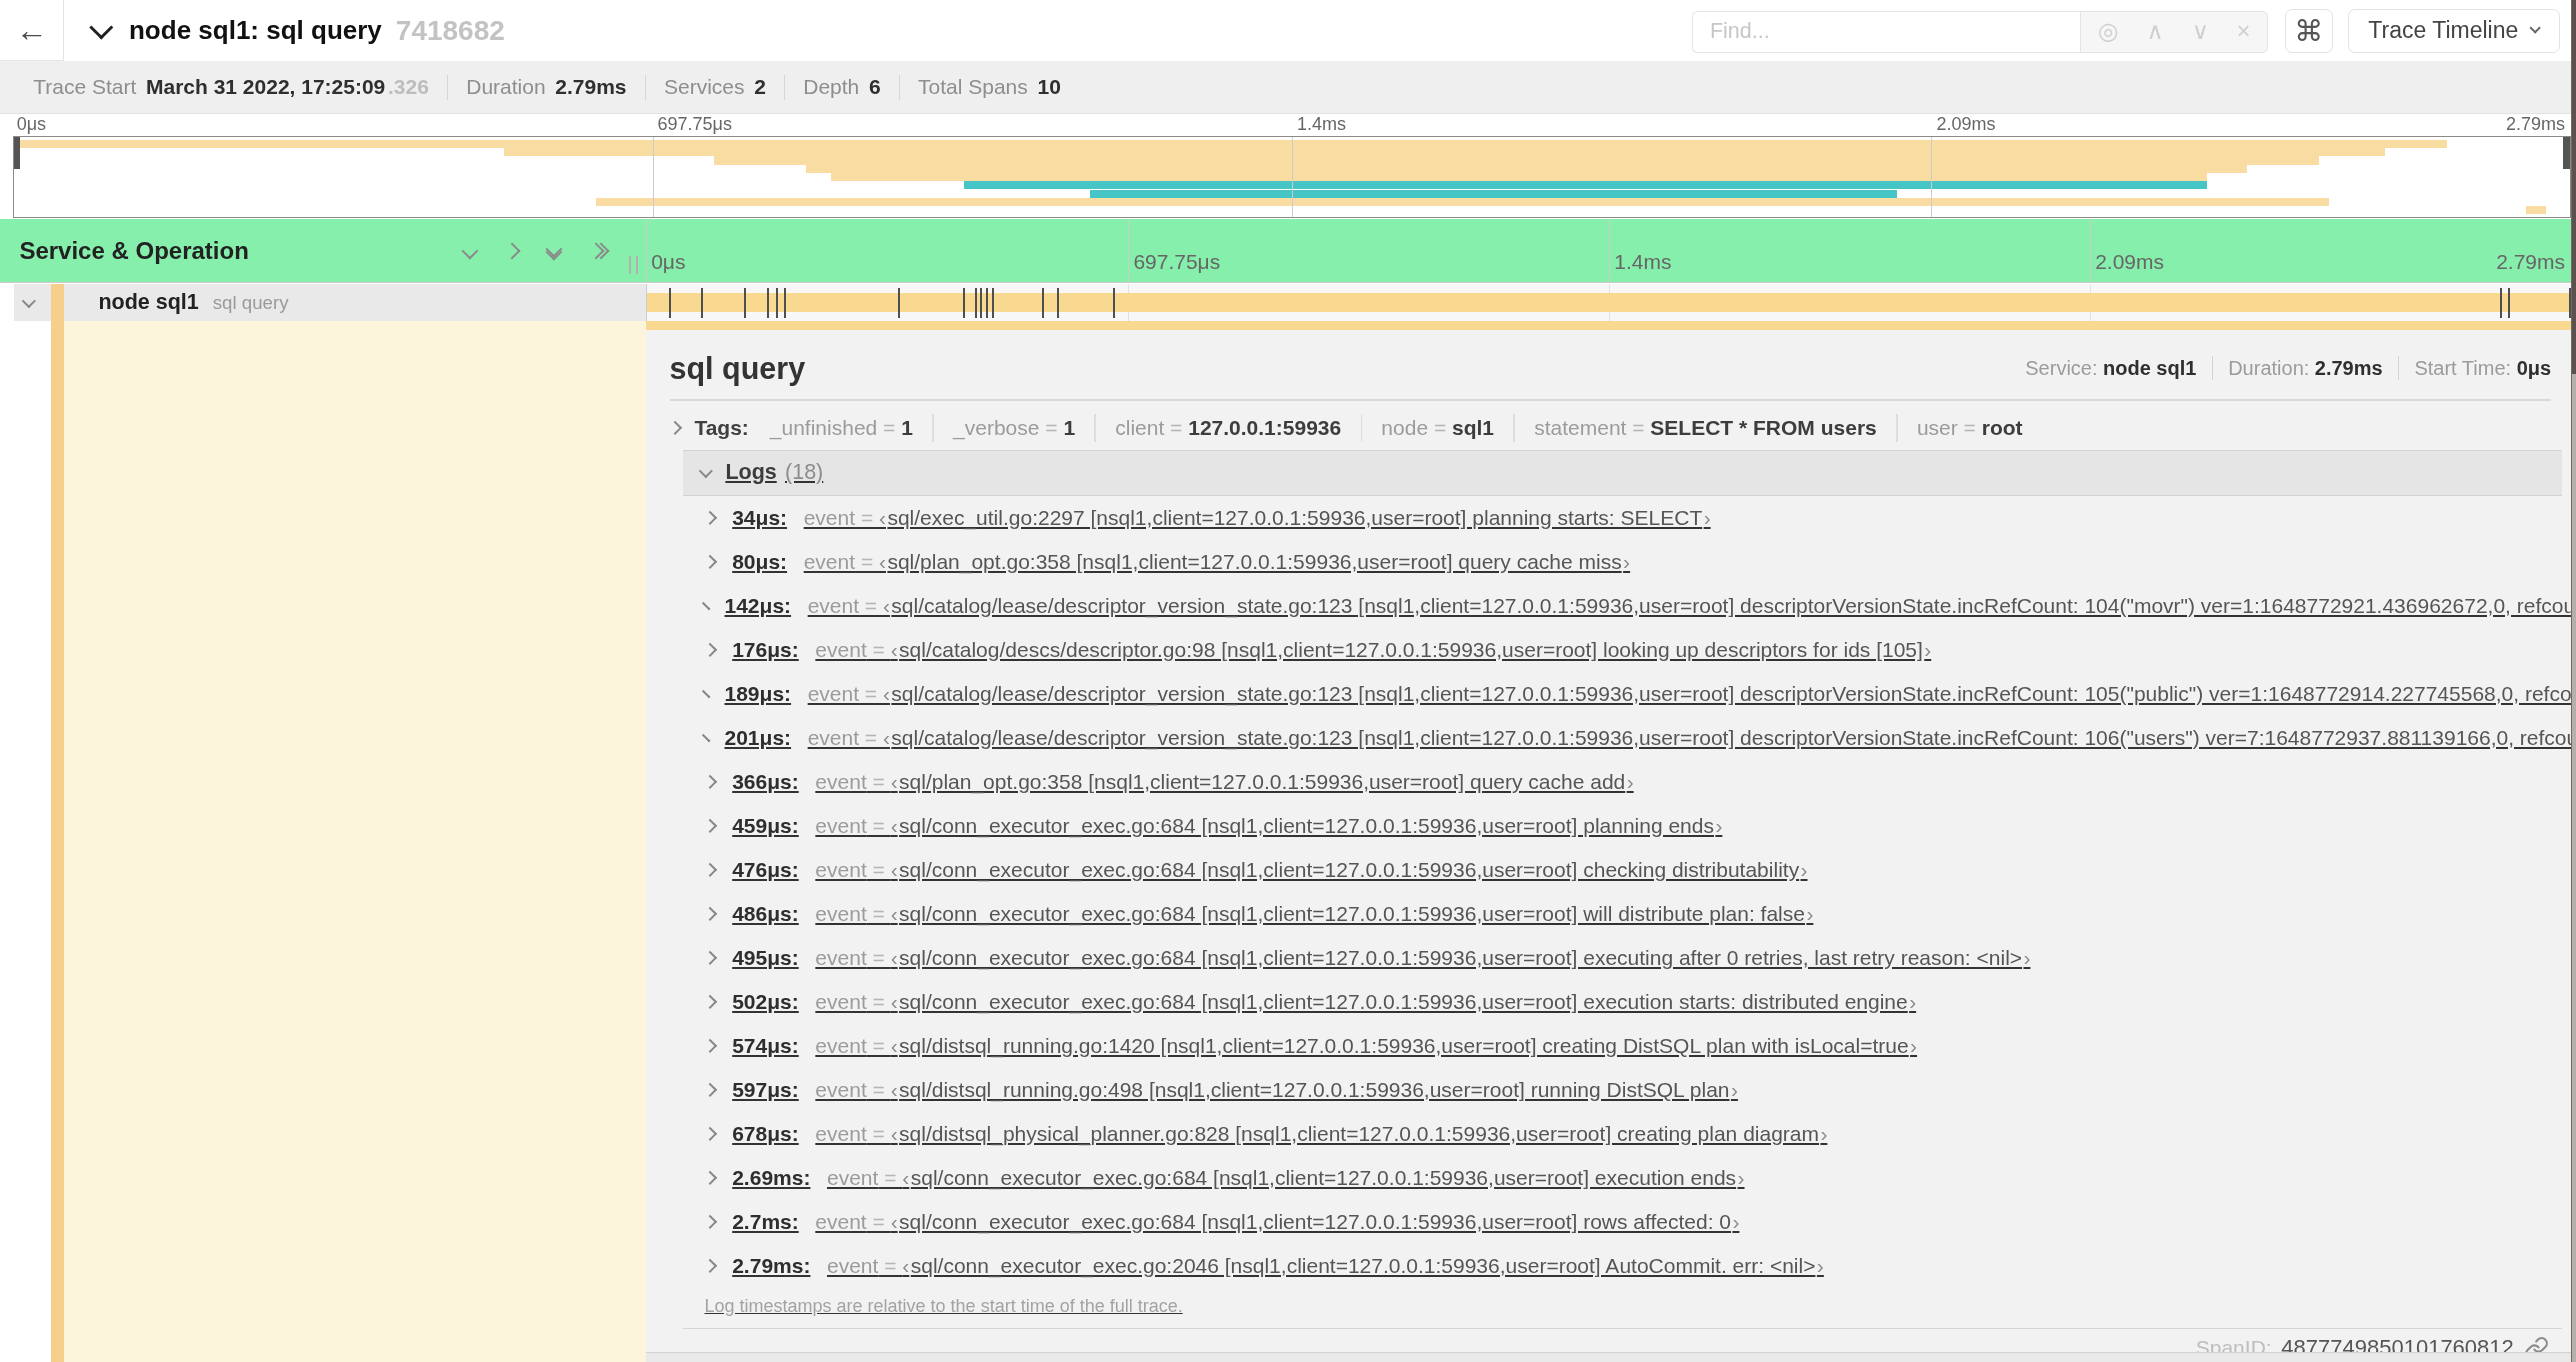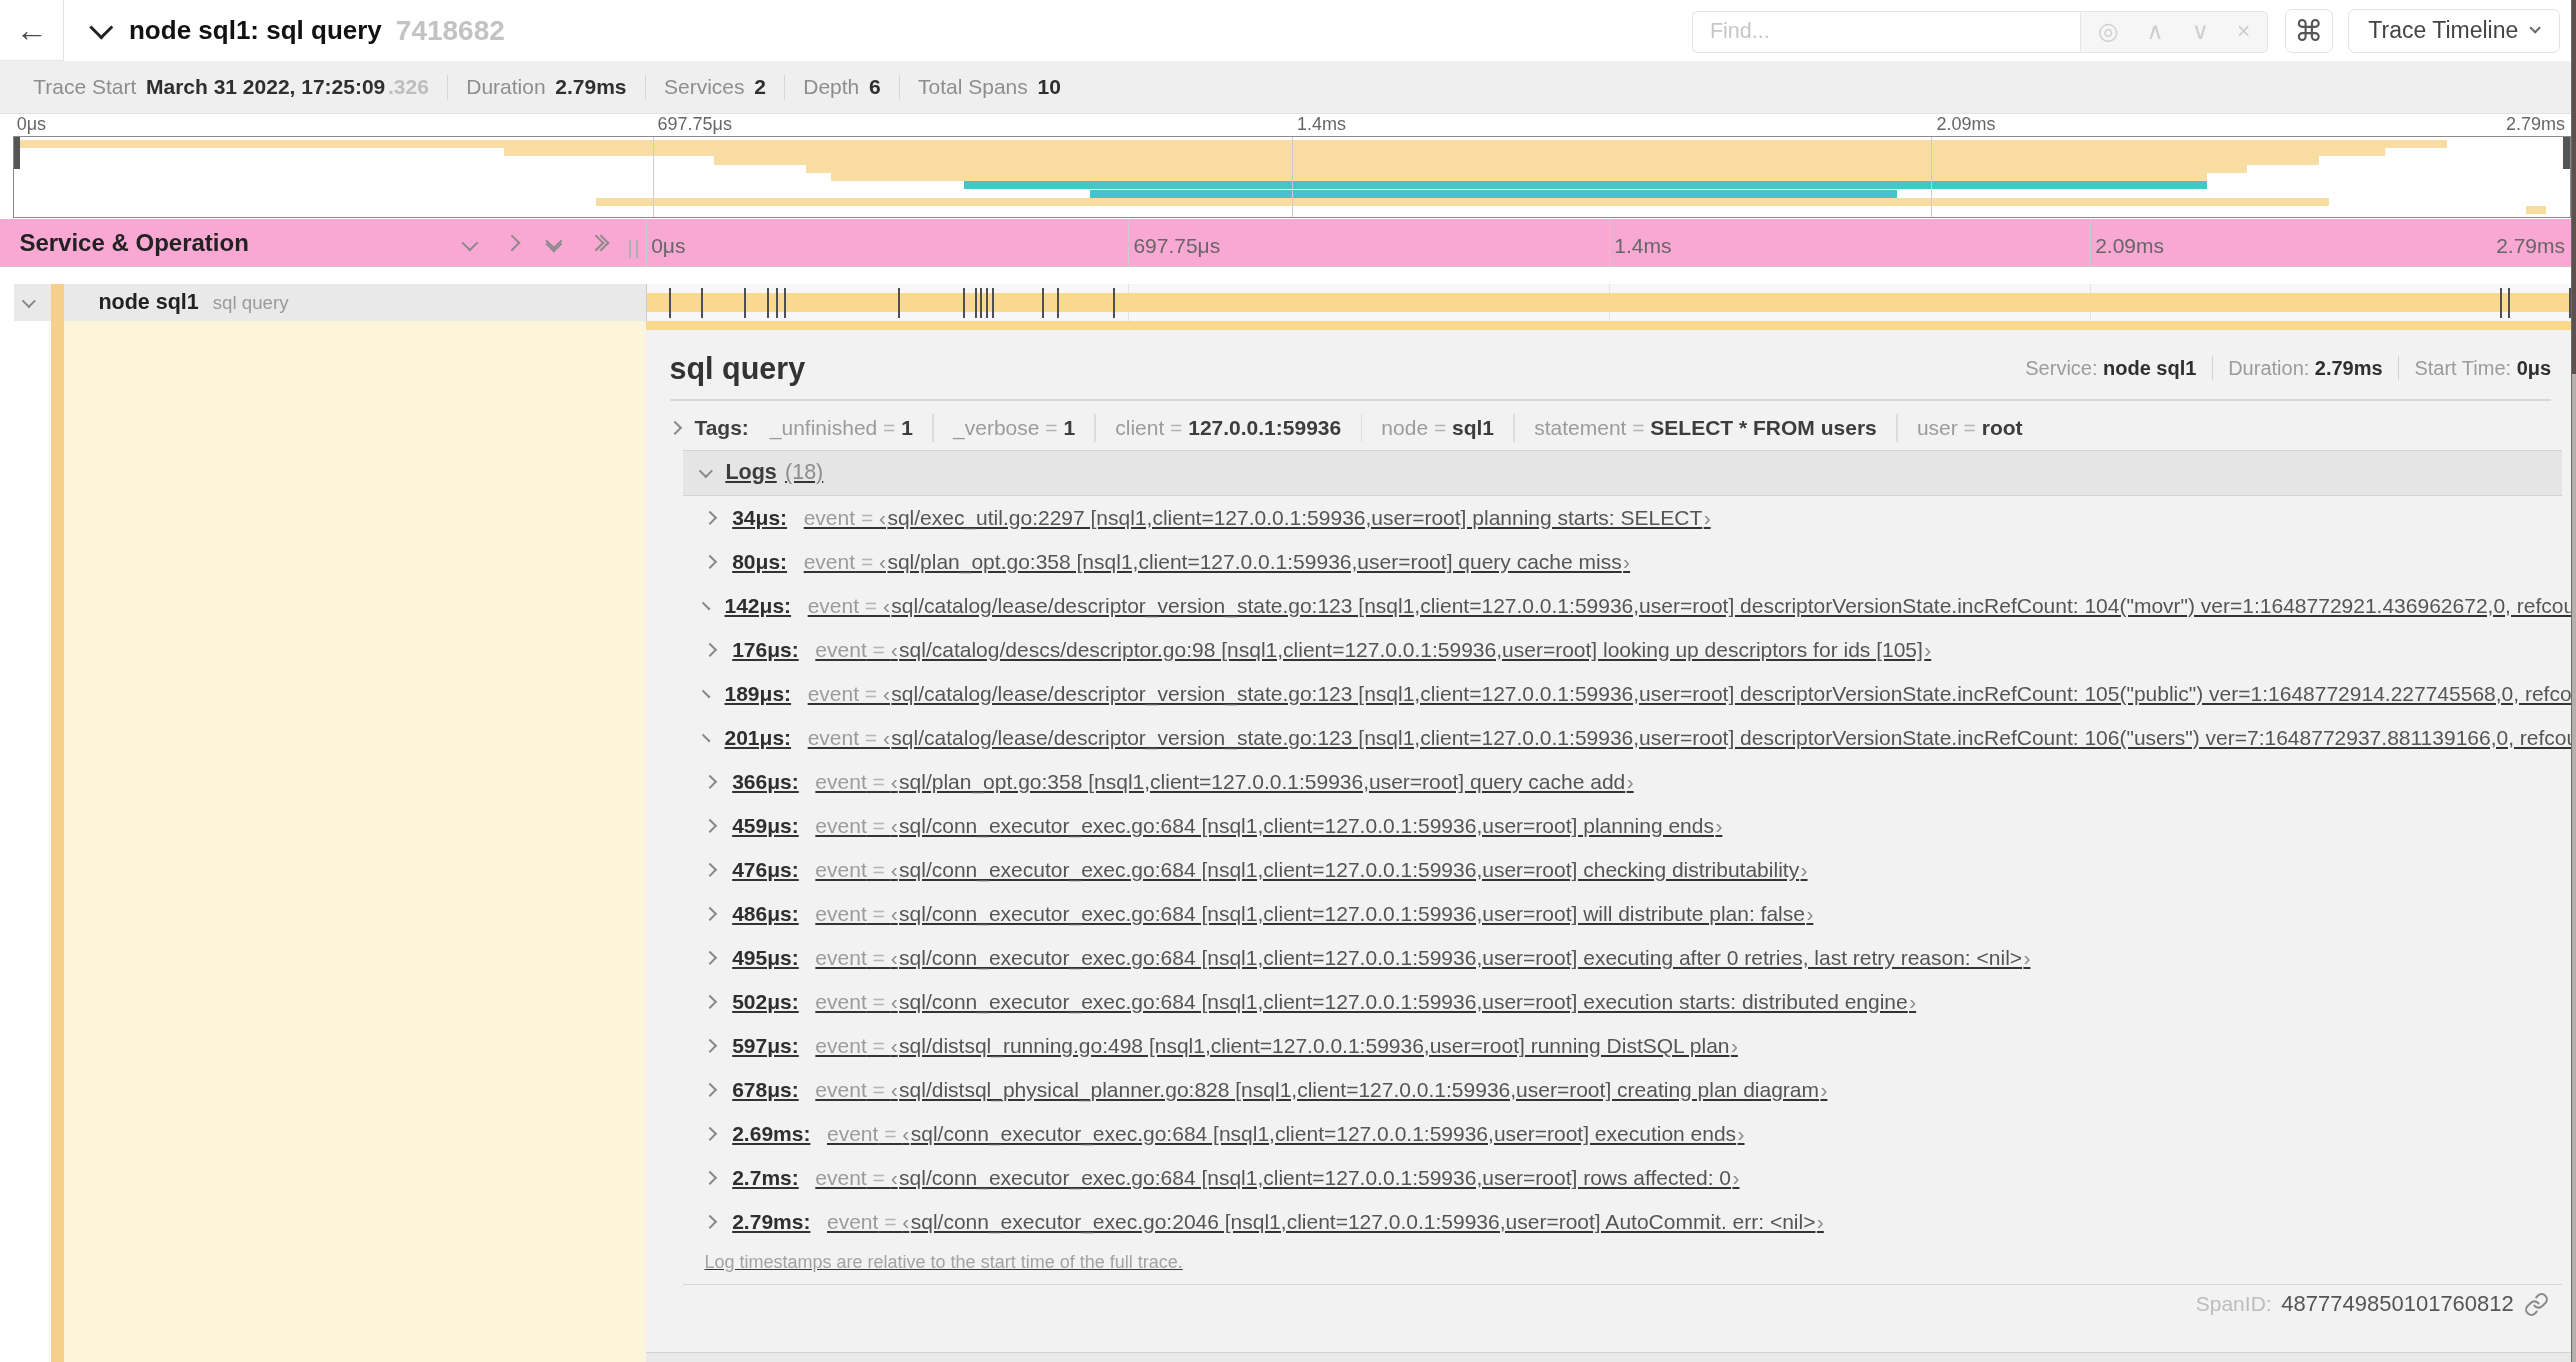--- a/index.html
+++ b/index.html
@@ -38,21 +38,21 @@
   .mini-ruler { position:absolute; top:114px; left:12.5px; width:2558px; height:21px; font-size:18px; color:#666; }
   .ruler-label { position:absolute; top:0; white-space:nowrap; }
   .minimap { position:absolute; top:136px; left:12.5px; width:2558px; height:82px; background:#fff;
     border:1.4px solid #8a8a8a; overflow:hidden; cursor:crosshair; }
   .grid-line { position:absolute; top:0; bottom:0; width:1.4px; background:#ccc; }
   .grid-line.light { background:#e2e2e2; }
   .mini-span { position:absolute; height:8.3px; }
   .mm-handle { position:absolute; width:6.2px; height:32px; top:0; background:#555; }
   .mm-handle.left { left:0; } .mm-handle.right { right:0; }
   
-  .so-band { position:absolute; top:219px; left:0; right:5.5px; height:48px; background:#f9a8d4;
+  .so-band { position:absolute; top:219px; left:0; right:5.5px; height:64px; background:#86efac;
     border-bottom:1.4px solid #c9c9c9; display:flex; }
   .so-left { width:646px; position:relative; display:flex; align-items:center; flex:none; }
   .so-title { margin-left:19.4px; font-size:24px; font-weight:bold; color:#222; }
   .so-icons { position:absolute; right:39px; display:flex; align-items:center; gap:30.5px; height:100%; }
   .grip { position:absolute; right:8.3px; bottom:8.3px; width:8.3px; height:18px;
     border-left:2.1px solid #b0b0b0; border-right:2.1px solid #b0b0b0; cursor:col-resize; }
   .so-ruler { flex:1; position:relative; border-left:1.4px solid #ccc; font-size:21px; color:#666; }
   .so-ruler .ruler-label { top:auto; bottom:8.3px; }
   
   .span-row { position:absolute; top:284px; left:0; right:5.5px; height:37px; display:flex; cursor:pointer; }
@@ -361,20 +361,25 @@
             <span class="log-time">495μs:</span>
             <span class="log-kv"><span class="lkey">event</span><span class="leq"> = </span><span class="lval">sql/conn_executor_exec.go:684 [nsql1,client=127.0.0.1:59936,user=root] executing after 0 retries, last retry reason: &lt;nil&gt;</span></span>
           </div>
           <div class="log-row">
             <span class="chev cr sm"></span>
             <span class="log-time">502μs:</span>
             <span class="log-kv"><span class="lkey">event</span><span class="leq"> = </span><span class="lval">sql/conn_executor_exec.go:684 [nsql1,client=127.0.0.1:59936,user=root] execution starts: distributed engine</span></span>
           </div>
           <div class="log-row">
             <span class="chev cr sm"></span>
+            <span class="log-time">574μs:</span>
+            <span class="log-kv"><span class="lkey">event</span><span class="leq"> = </span><span class="lval">sql/distsql_running.go:1420 [nsql1,client=127.0.0.1:59936,user=root] creating DistSQL plan with isLocal=true</span></span>
+          </div>
+          <div class="log-row">
+            <span class="chev cr sm"></span>
             <span class="log-time">597μs:</span>
             <span class="log-kv"><span class="lkey">event</span><span class="leq"> = </span><span class="lval">sql/distsql_running.go:498 [nsql1,client=127.0.0.1:59936,user=root] running DistSQL plan</span></span>
           </div>
           <div class="log-row">
             <span class="chev cr sm"></span>
             <span class="log-time">678μs:</span>
             <span class="log-kv"><span class="lkey">event</span><span class="leq"> = </span><span class="lval">sql/distsql_physical_planner.go:828 [nsql1,client=127.0.0.1:59936,user=root] creating plan diagram</span></span>
           </div>
           <div class="log-row">
             <span class="chev cr sm"></span>

